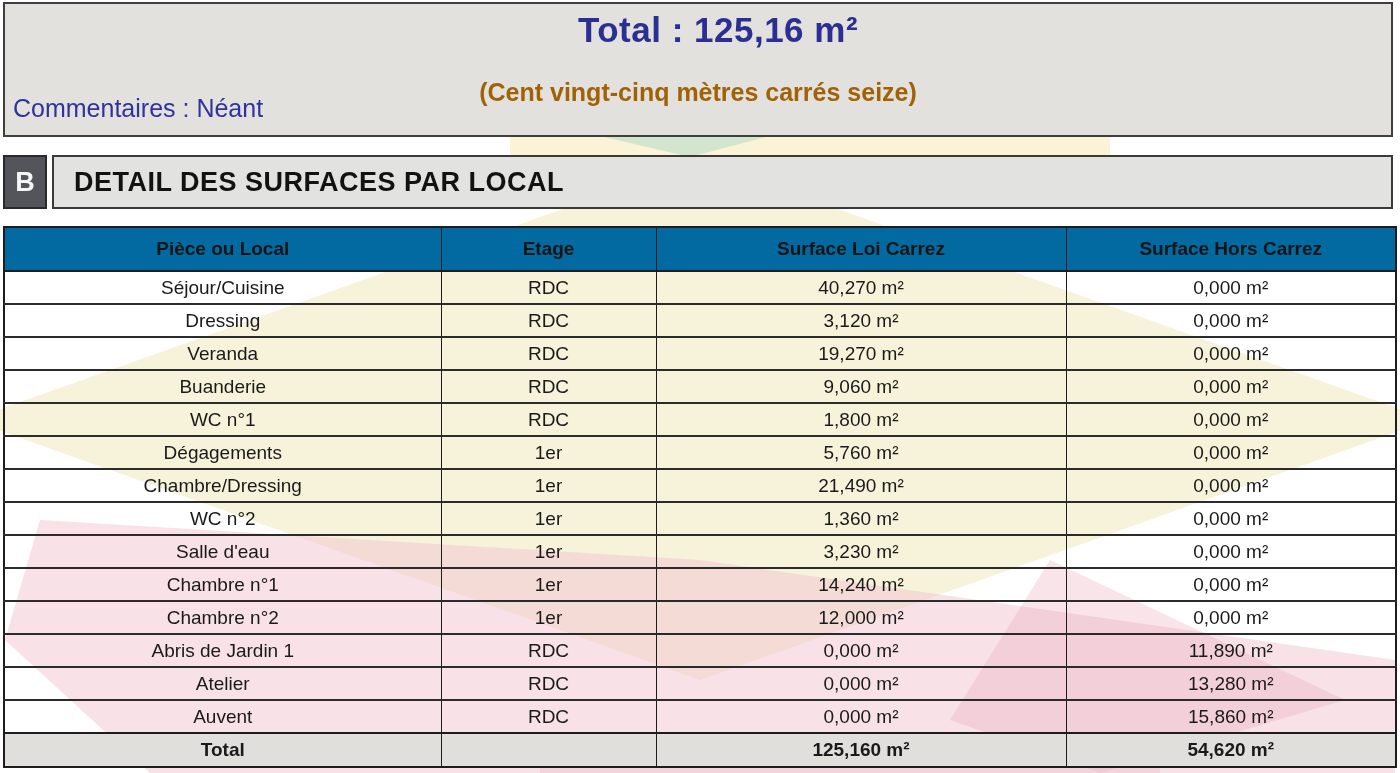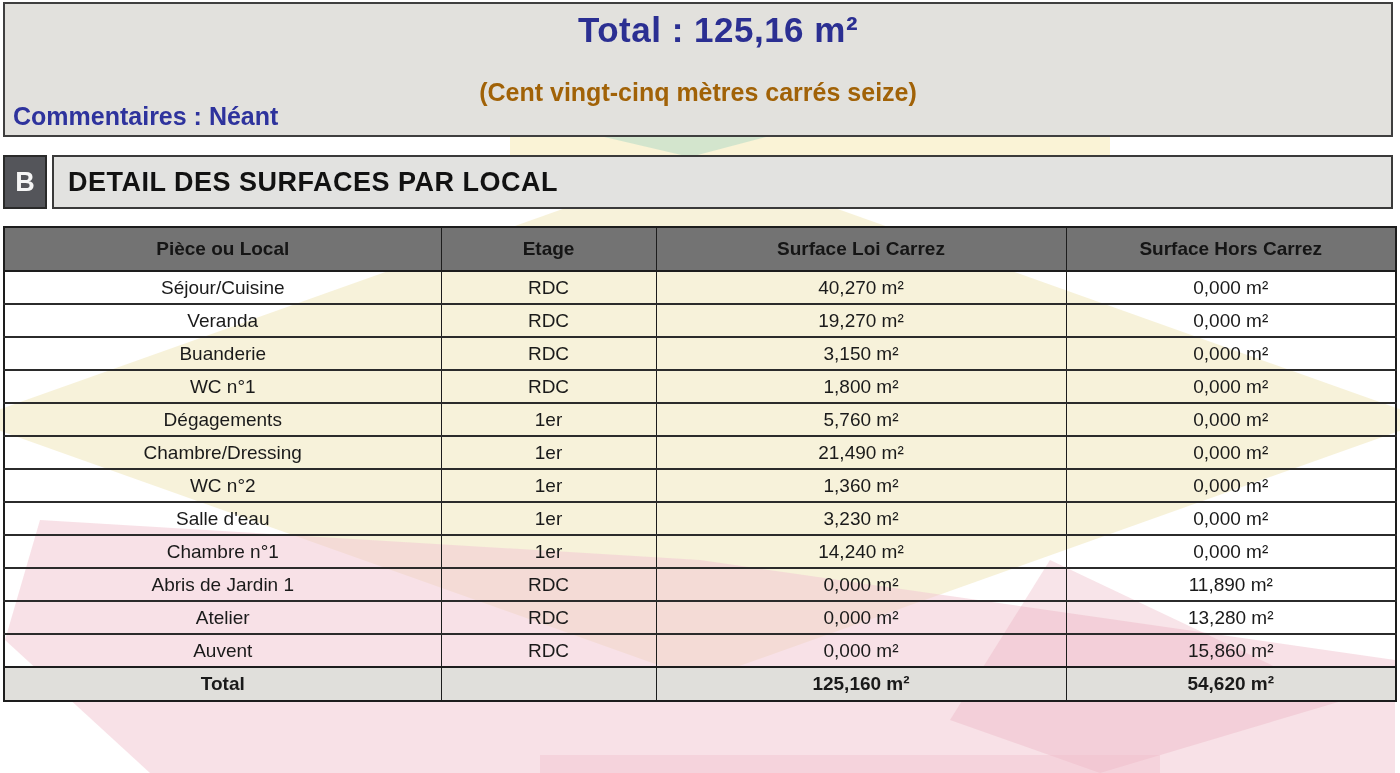--- a/index.html
+++ b/index.html
@@ -18,47 +18,47 @@
   }
   .total-title{
     position:absolute;top:6px;left:0;width:100%;text-align:center;
     font-size:35px;font-weight:bold;color:#2b2f92;letter-spacing:0.5px;padding-left:20px;
   }
   .total-words{
     position:absolute;top:74px;left:0;width:100%;text-align:center;
     font-size:25px;font-weight:bold;color:#a16207;
   }
   .comments{
-    position:absolute;left:8px;bottom:4px;
-    font-size:25px;font-weight:bold;color:#2e339d;
+    position:absolute;left:8px;bottom:12px;
+    font-size:25px;font-weight:normal;color:#2e339d;
   }
   
   .section-row{
     position:absolute;left:3px;top:155px;width:1390px;height:54px;
     display:flex;align-items:stretch;z-index:1;
   }
   .section-letter{
     width:40px;background:#54555a;border:2px solid #2a2a2a;
     color:#f5f5f5;font-size:27px;font-weight:bold;
     display:flex;align-items:center;justify-content:center;flex:0 0 auto;
   }
   .section-gap{width:5px;flex:0 0 auto;}
   .section-title-bar{
     flex:1;background:#e2e2e0;border:2px solid #3a3a3a;
-    display:flex;align-items:center;padding-left:14px;
+    display:flex;align-items:center;padding-left:20px;
     font-size:27px;font-weight:bold;color:#121212;letter-spacing:0.5px;
   }
   
   table.surfaces{
     position:absolute;left:3px;top:226px;width:1392px;z-index:1;
     border-collapse:collapse;table-layout:fixed;
     font-size:19px;background:transparent;
   }
   table.surfaces th{
-    height:40px;background:#737373;font-weight:bold;color:#151515;
+    height:40px;background:#0369a1;font-weight:bold;color:#151515;
     border:1px solid #1d1d1d;border-top:2px solid #1d1d1d;border-bottom:2px solid #1d1d1d;
     text-align:center;
     margin-top:44px;
   }
   table.surfaces td{
     height:29px;text-align:center;vertical-align:middle;
     border-left:1px solid #1d1d1d;border-right:1px solid #1d1d1d;
     border-top:2px solid #2b2b2b;background:transparent;color:#1a1a1a;
   }
   table.surfaces{border:2px solid #1d1d1d;}
@@ -107,29 +107,35 @@
     </tr>
   </thead>
   <tbody id="rows-host">
       <tr>
         <td>Séjour/Cuisine</td>
         <td>RDC</td>
         <td>40,270 m²</td>
         <td>0,000 m²</td>
       </tr>
       <tr>
+        <td>Dressing</td>
+        <td>RDC</td>
+        <td>3,120 m²</td>
+        <td>0,000 m²</td>
+      </tr>
+      <tr>
         <td>Veranda</td>
         <td>RDC</td>
         <td>19,270 m²</td>
         <td>0,000 m²</td>
       </tr>
       <tr>
         <td>Buanderie</td>
         <td>RDC</td>
-        <td>3,150 m²</td>
+        <td>9,060 m²</td>
         <td>0,000 m²</td>
       </tr>
       <tr>
         <td>WC n°1</td>
         <td>RDC</td>
         <td>1,800 m²</td>
         <td>0,000 m²</td>
       </tr>
       <tr>
         <td>Dégagements</td>
@@ -152,20 +158,26 @@
       <tr>
         <td>Salle d'eau</td>
         <td>1er</td>
         <td>3,230 m²</td>
         <td>0,000 m²</td>
       </tr>
       <tr>
         <td>Chambre n°1</td>
         <td>1er</td>
         <td>14,240 m²</td>
+        <td>0,000 m²</td>
+      </tr>
+      <tr>
+        <td>Chambre n°2</td>
+        <td>1er</td>
+        <td>12,000 m²</td>
         <td>0,000 m²</td>
       </tr>
       <tr>
         <td>Abris de Jardin 1</td>
         <td>RDC</td>
         <td>0,000 m²</td>
         <td>11,890 m²</td>
       </tr>
       <tr>
         <td>Atelier</td>

